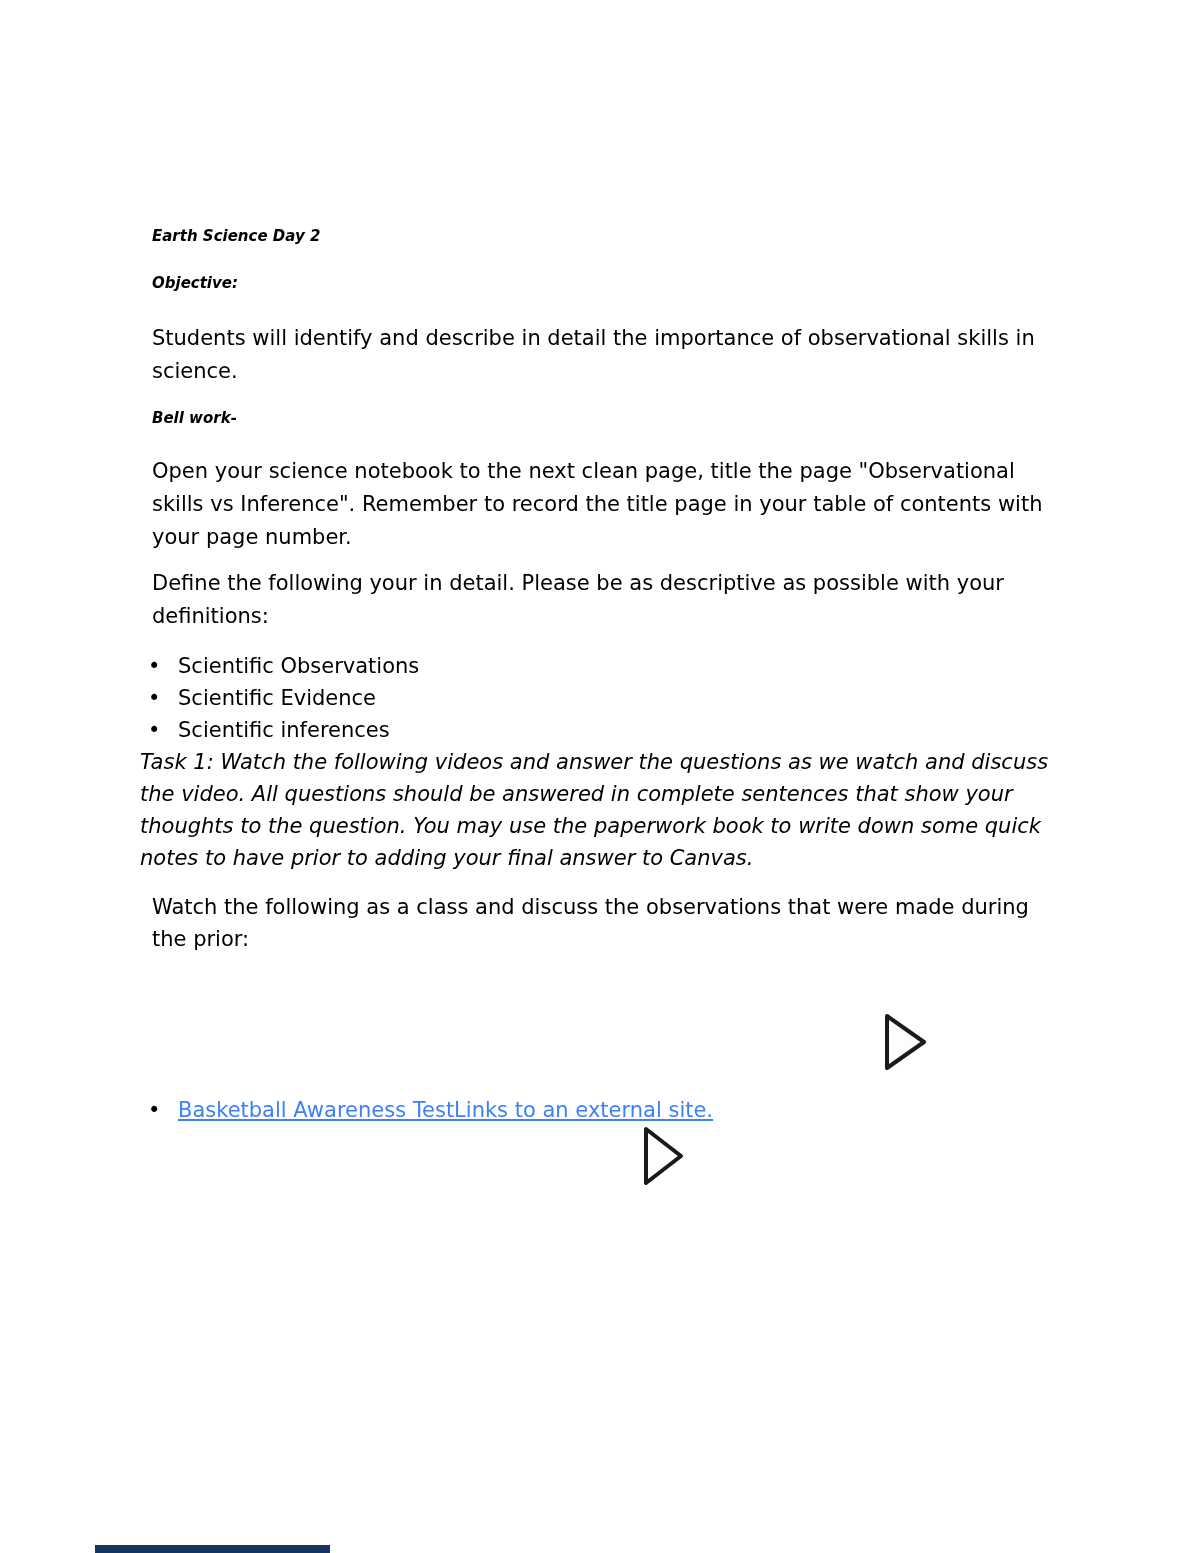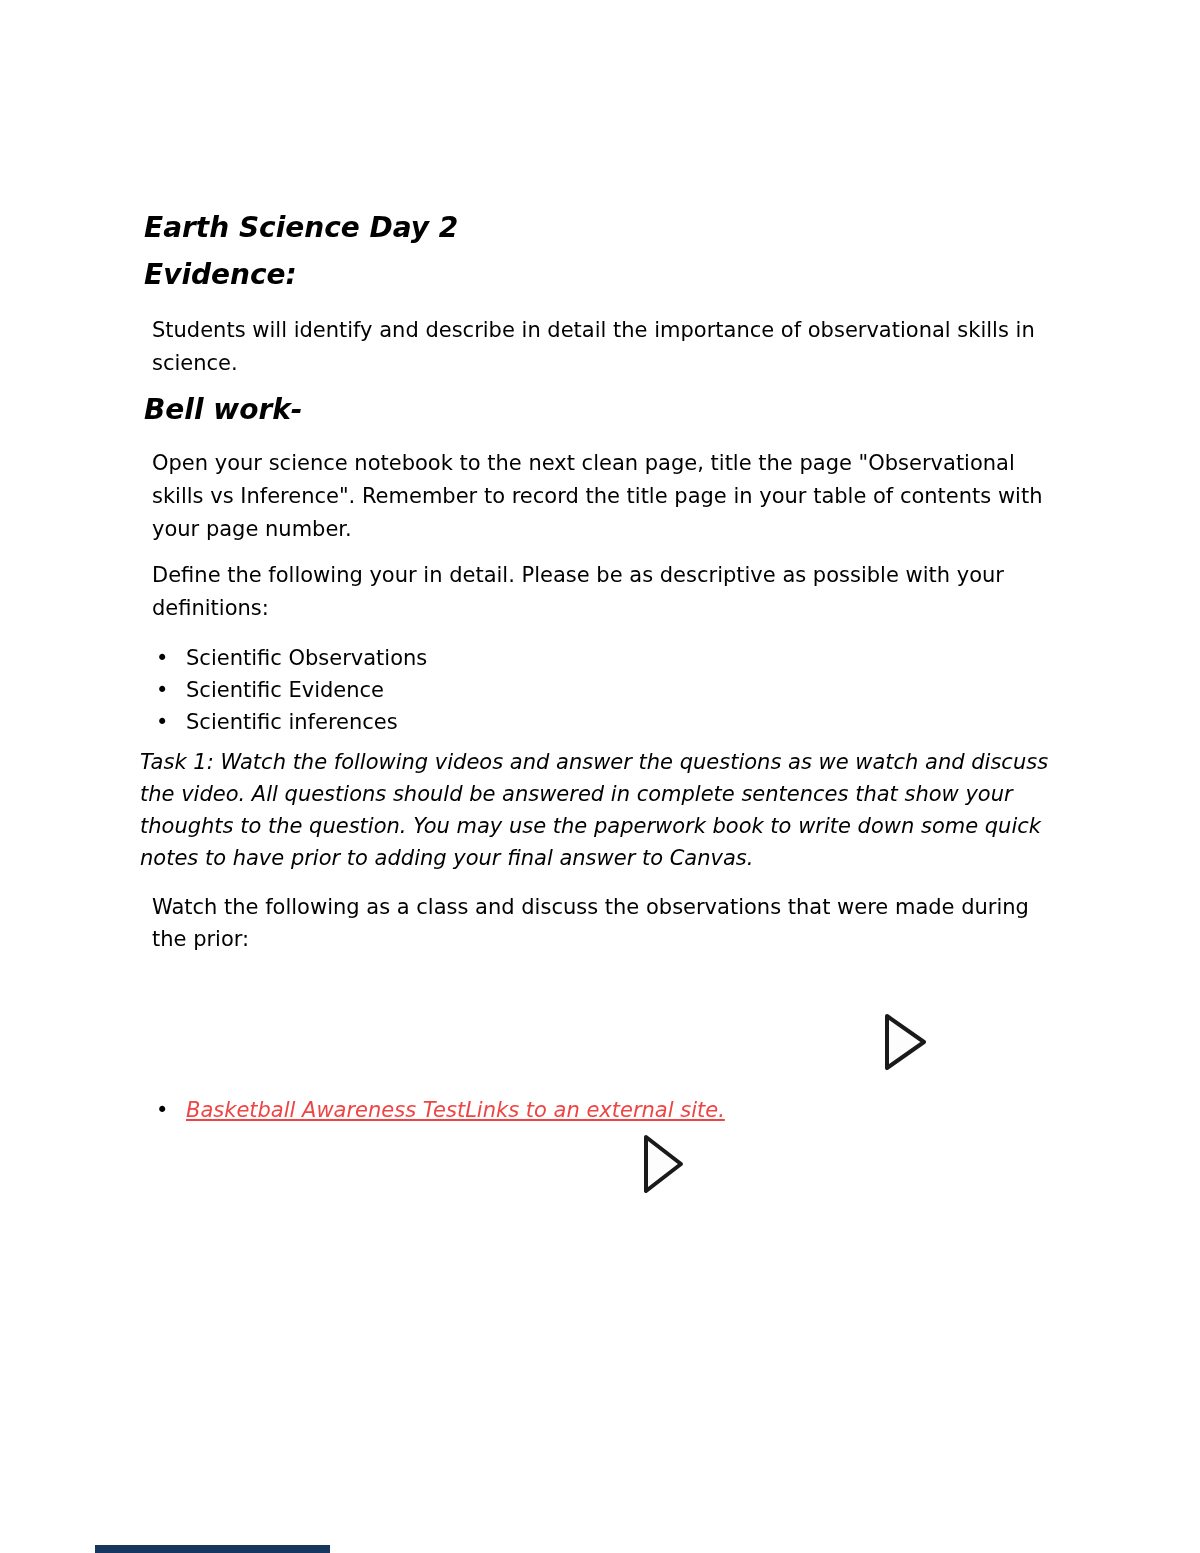--- a/index.html
+++ b/index.html
@@ -11,80 +11,79 @@
     position: relative;
     overflow: hidden;
   }
   .doc {
     padding: 212px 0 0 140px;
     width: 920px;
     font-size: 21px;
     line-height: 33px;
   }
   .h {
-    font-size: 28px;
+    font-size: 15px;
     line-height: 24px;
     font-weight: bold;
     font-style: italic;
-    margin: 4px;
+    margin: 12px;
   }
   p { margin: 12px; }
   .task {
     font-weight: normal;
     font-style: italic;
     line-height: 32px;
     margin: 0;
   }
   .mb13 { margin-bottom: 13px; }
   .mb14 { margin-bottom: 14px; }
   .mb17 { margin-bottom: 17px; }
   .mb18 { margin-bottom: 18px; }
   .mb23 { margin-bottom: 23px; }
   .mb25 { margin-bottom: 25px; }
   .mb27 { margin-bottom: 27px; }
   .mb43 { margin-bottom: 43px; }
   .mb58 { margin-bottom: 58px; }
   .blist {
     list-style: none;
-    margin: 8px; padding: 0;
+    margin: 0; padding: 0;
     line-height: 32px;
   }
   .blist li { padding-left: 38px; position: relative; }
   .blist li::before {
     content: "\2022";
     position: absolute;
     left: 8px; top: 0;
     font-size: 21px;
   }
   .vlink {
-    color: #ef4444;
+    color: #3b82f6;
     text-decoration: underline;
     cursor: pointer;
-    font-style: italic;
   }
   .play {
     display: block;
   }
   .play1 { margin: 0 0 23px 743px; width: 45px; height: 58px; }
   .play2 { margin: 0 0 25px 502px; width: 43px; height: 60px; }
   .play svg { display: block; width: 100%; height: 100%; }
   .embedbar {
     position: absolute;
     left: 95px; top: 1545px;
     width: 235px; height: 8px;
   }
 </style>
 </head>
 <body style="background: rgb(255, 255, 255); color: rgb(0, 0, 0);">
 
 <div class="doc">
 
   <h1 class="h mb23">Earth Science Day 2</h1>
 
-  <h2 class="h mb27">Evidence:</h2>
+  <h2 class="h mb27">Objective:</h2>
 
   <p class="mb18">Students will identify and describe in detail the importance of observational skills in science.</p>
 
   <h2 class="h mb25">Bell work-</h2>
 
   <p class="mb13">Open your science notebook to the next clean page, title the page "Observational skills vs Inference". Remember to record the title page in your table of contents with your page number.</p>
 
   <p class="mb17">Define the following your in detail. Please be as descriptive as possible with your definitions:</p>
 
   <ul class="blist mb14">

